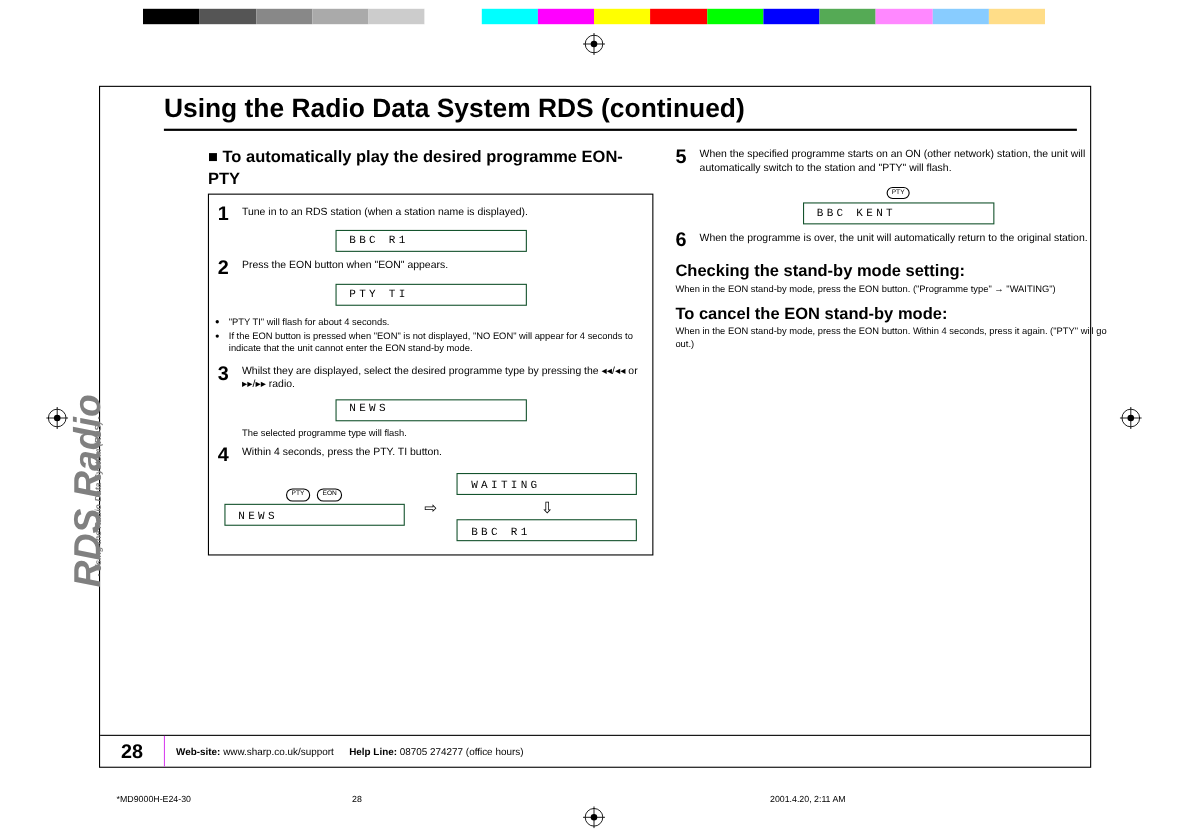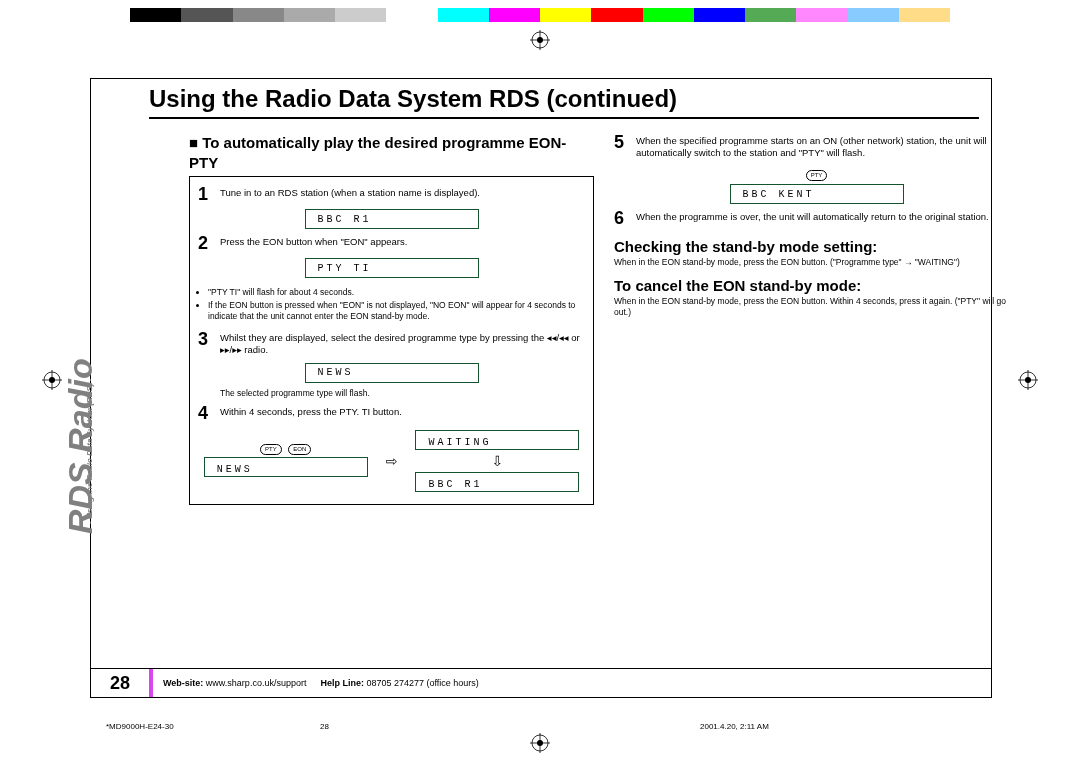--- a/index.html
+++ b/index.html
@@ -173,21 +173,21 @@
     height: 28px;
   }
   .pagenum {
     width: 58px;
     font-size: 18px;
     font-weight: bold;
     text-align: center;
   }
   .footertext {
     font-size: 9px;
-    border-left: 4px solid #d946ef;
+    border-left: 1px solid #d946ef;
     padding-left: 10px;
     height: 100%;
     display: flex;
     align-items: center;
     gap: 14px;
     flex: 1;
   }
   .footertext b { font-weight: bold; }
   .subhead2 {
     font-size: 15px;

